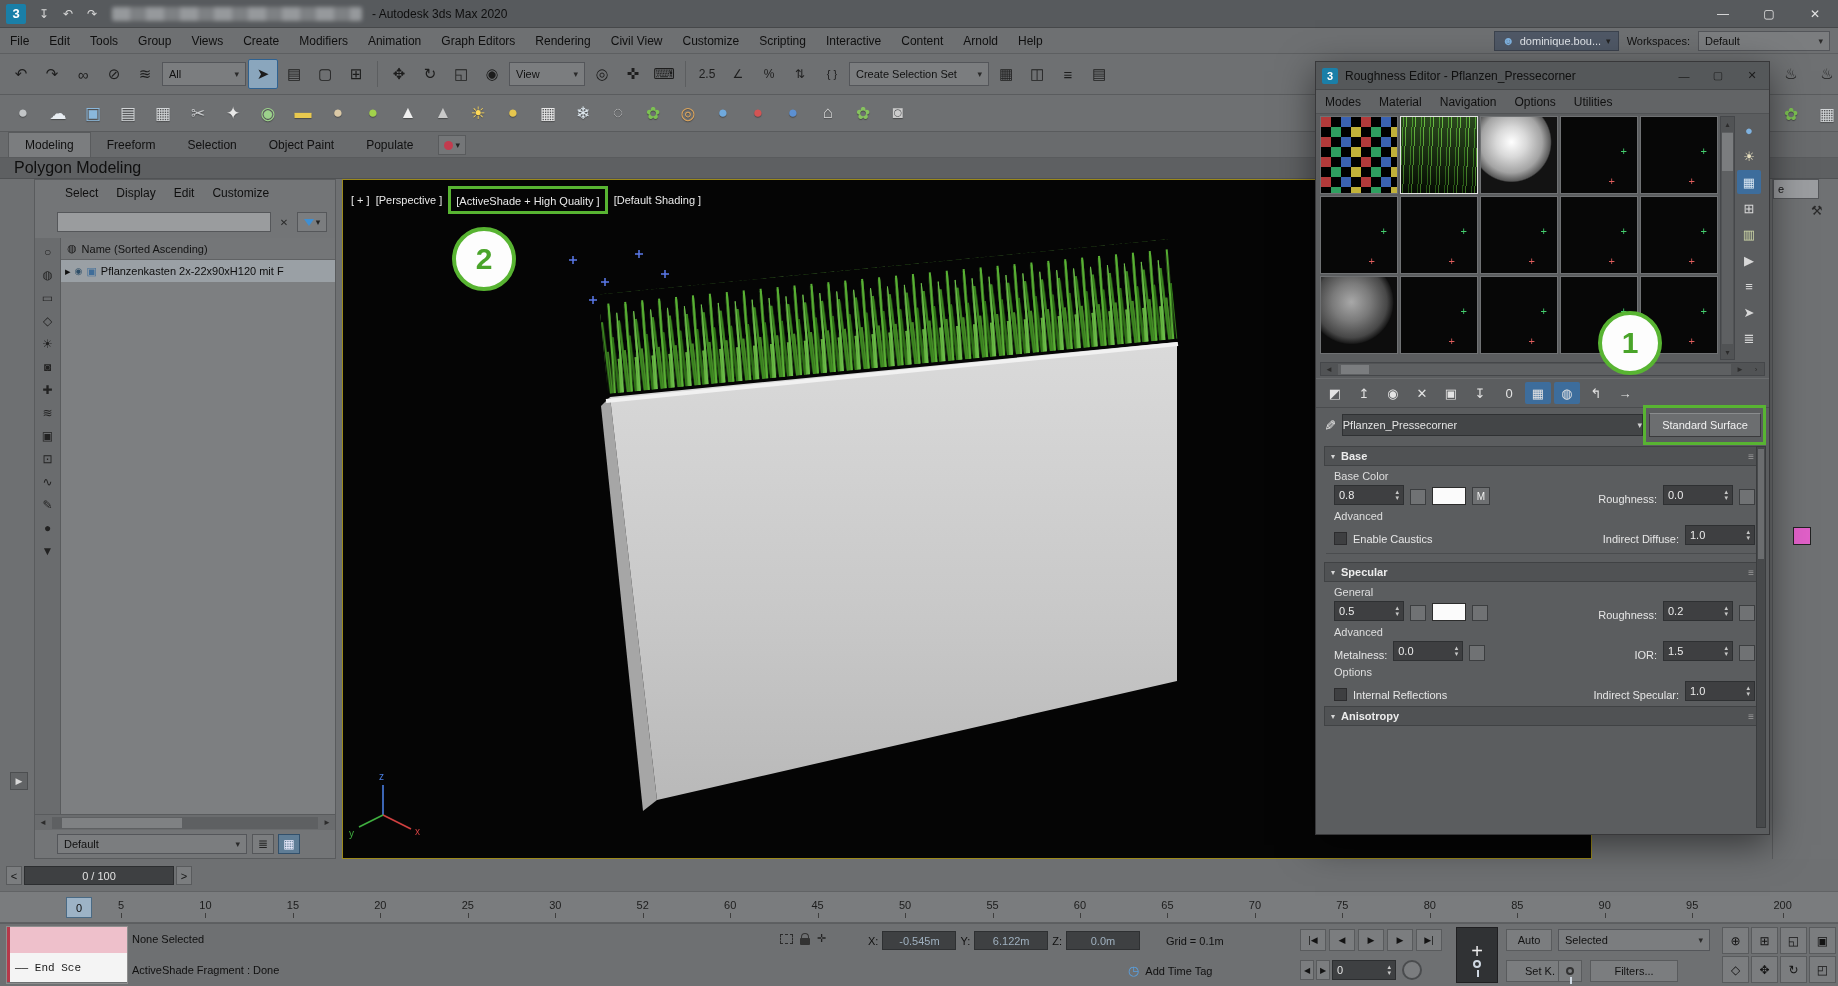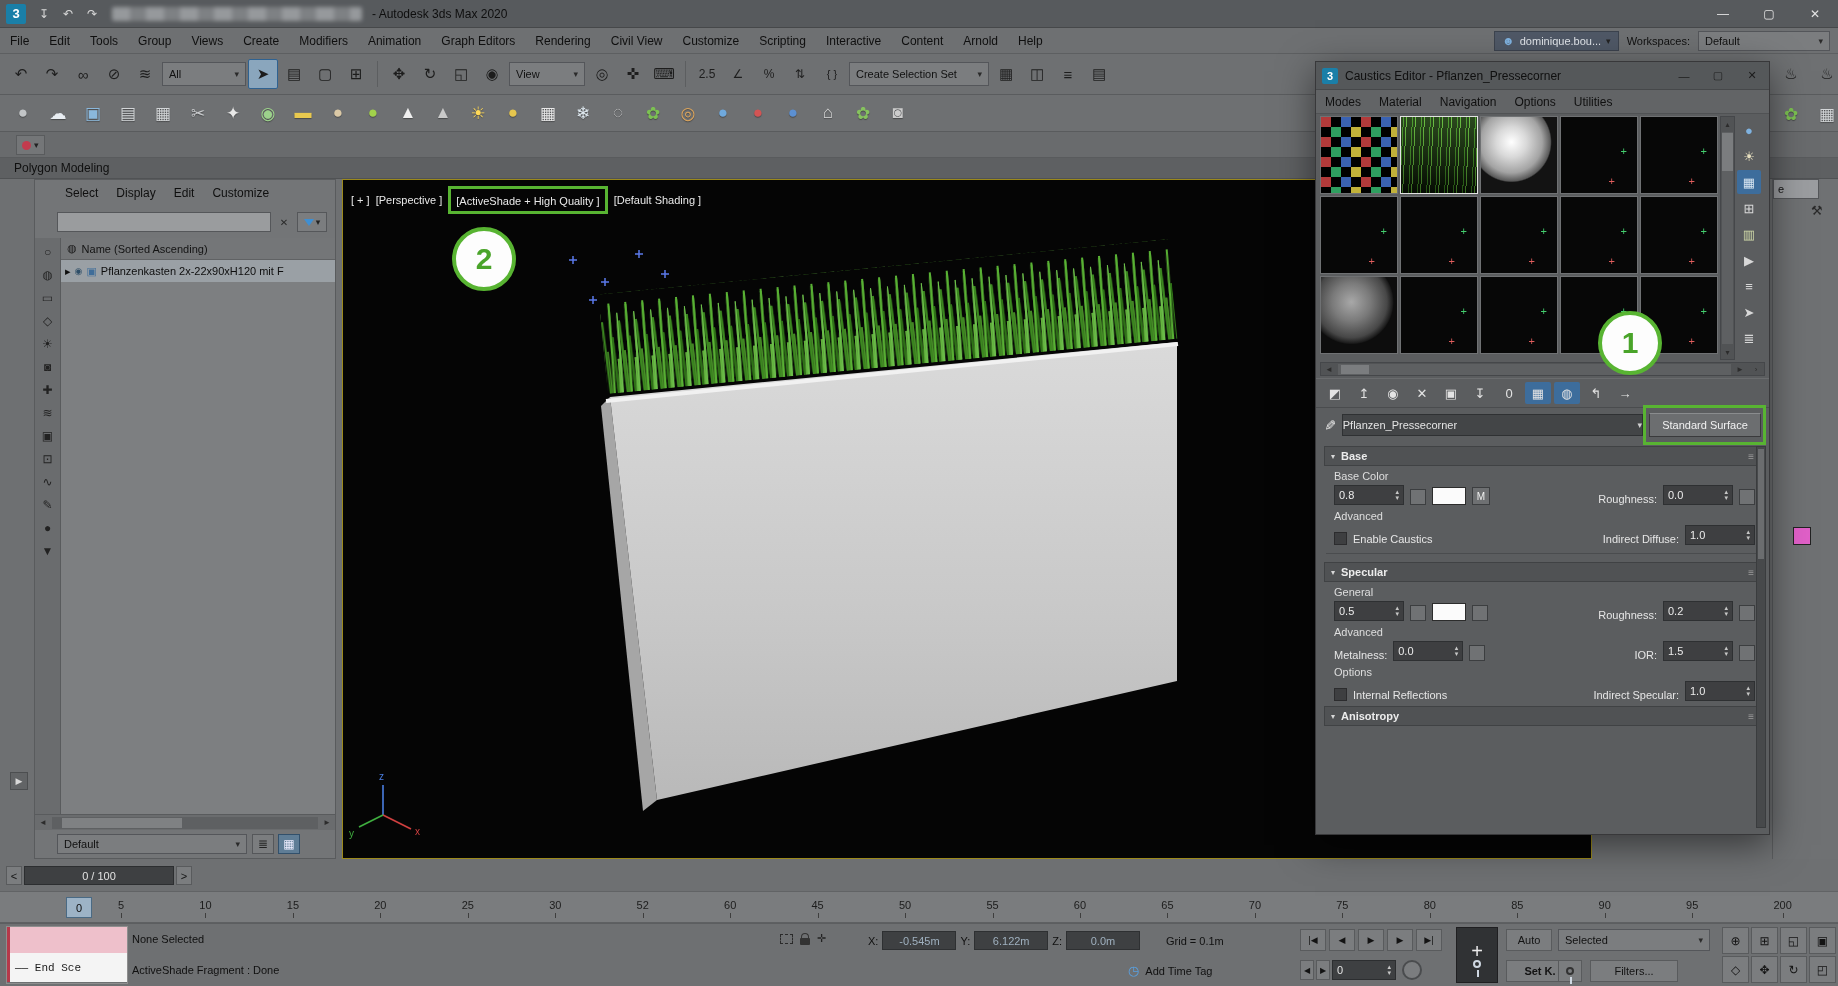--- a/index.html
+++ b/index.html
@@ -63,21 +63,21 @@
   
   #ribbontabs { position:absolute; left:0; top:132px; width:1838px; height:26px; background:#696b6d;
                 display:flex; align-items:flex-end; padding-left:8px; border-bottom:1px solid #595b5d; }
   .rtab { padding:0 16px; font-size:12px; line-height:24px; color:#101010; }
   .rtab.active { background:#7b7d7f; border:1px solid #595b5d; border-bottom:none; }
   #ribbon-extra { display:flex; align-items:center; gap:3px; height:20px; margin:0 0 2px 8px;
                   background:#747678; border:1px solid #595b5d; padding:0 5px; }
   #ribbon-extra .dot { width:9px; height:9px; border-radius:50%; background:#c23b4e; }
   #subtab { position:absolute; left:0; top:158px; width:1838px; height:21px; background:#5e6062;
             display:flex; align-items:center; padding-left:14px; border-bottom:1px solid #505254; }
-  #subtab span { font-size:12px; color:#0f0f0f; }
+  #subtab span { font-size:16px; color:#0f0f0f; }
 
   
   #explorer { position:absolute; left:34px; top:179px; width:302px; height:680px; background:#737577;
               border:1px solid #595b5d; display:flex; flex-direction:column; }
   .exp-tabs { height:26px; display:flex; align-items:center; gap:2px; padding-left:22px; }
   .exp-tab { font-size:12px; color:#0f0f0f; padding:0 8px; }
   .exp-search { height:32px; display:flex; align-items:center; gap:4px; padding:0 8px 0 22px; }
   #scene-search { flex:1; height:20px; background:#9a9c9e; border:1px solid #55575a; font-size:11px; padding:0 4px; color:#222; }
   .exp-clear { width:18px; height:18px; font-size:10px; color:#2a2a2a; display:flex; align-items:center; justify-content:center; }
   .exp-funnel-btn { width:30px; height:20px; background:#7b7d7f; border:1px solid #55575a; display:flex;
@@ -237,21 +237,21 @@
   #selected-dd { position:absolute; left:1558px; top:5px; width:152px; height:22px; }
   #navgrid { position:absolute; left:1722px; top:3px; display:grid; grid-template-columns:repeat(4,27px);
              grid-auto-rows:27px; gap:2px; }
   #navgrid .btn { font-size:12px; }
   #frame-cluster { position:absolute; left:1300px; top:36px; display:flex; gap:2px; align-items:center; }
   #frame-cluster .btn { width:14px; height:20px; font-size:8px; }
   #frame-field { width:64px; height:20px; padding:0 4px; position:relative; }
   #frame-field .arrows { margin-left:auto; display:flex; flex-direction:column; line-height:6px; }
   #frame-field .arrows i { font-style:normal; font-size:7px; color:#c7c7c7; }
   #keymode { width:20px; height:20px; border-radius:50%; background:#7b7d7f; border:2px solid #4a4c4e; margin-left:4px; }
-  #setk-btn { position:absolute; left:1506px; top:36px; width:68px; height:22px;font-weight:bold; }
+  #setk-btn { position:absolute; left:1506px; top:36px; width:68px; height:22px; }
   #keyfilter-btn { position:absolute; left:1558px; top:36px; width:24px; height:22px; }
   #filters-btn { position:absolute; left:1590px; top:36px; width:88px; height:22px; }
   #timetag { position:absolute; left:1128px; top:39px; display:flex; align-items:center; gap:6px; }
   #timetag .clk { color:#59a0e0; font-size:13px; }
 </style>
 </head>
 <body>
 
 <div id="app">
 
@@ -404,20 +404,28 @@
       <span class="tb2-icon" style="color: rgb(134, 194, 94);">✿</span>
       <span class="tb2-icon" style="color: rgb(204, 204, 204);">◙</span>
     </div>
   <div id="tb2-overflow">
 
   <span class="tb2-icon" style="color: rgb(124, 193, 82);">✿</span>
       <span class="tb2-icon" style="color: rgb(211, 214, 216);">▦</span>
     </div>
 
   <div id="ribbontabs">
+    <div style="display:flex;align-items:flex-end">
+
+    <span class="rtab active">Modeling</span>
+        <span class="rtab">Freeform</span>
+        <span class="rtab">Selection</span>
+        <span class="rtab">Object Paint</span>
+        <span class="rtab">Populate</span>
+      </div>
     <div id="ribbon-extra">
       <span class="dot"></span>
       <span class="caretsm">▾</span>
     </div>
   </div>
   <div id="subtab">
     <span>Polygon Modeling</span>
   </div>
 
   <div id="explorer">
@@ -550,21 +558,21 @@
     <div class="frag-btn">here</div>
         <div class="frag-btn">mid</div>
         <div class="frag-btn">e</div>
       </div>
     <div id="obj-color-swatch"></div>
   </div>
 
   <div id="matwin">
     <div id="mw-title">
       <span class="logo">3</span>
-      <span class="t">Caustics Editor - Pflanzen_Pressecorner</span>
+      <span class="t">Roughness Editor - Pflanzen_Pressecorner</span>
       <span class="wb">—</span>
       <span class="wb">▢</span>
       <span class="wb">✕</span>
     </div>
     <div id="mw-menu">
 
     <span>Modes</span>
         <span>Material</span>
         <span>Navigation</span>
         <span>Options</span>

